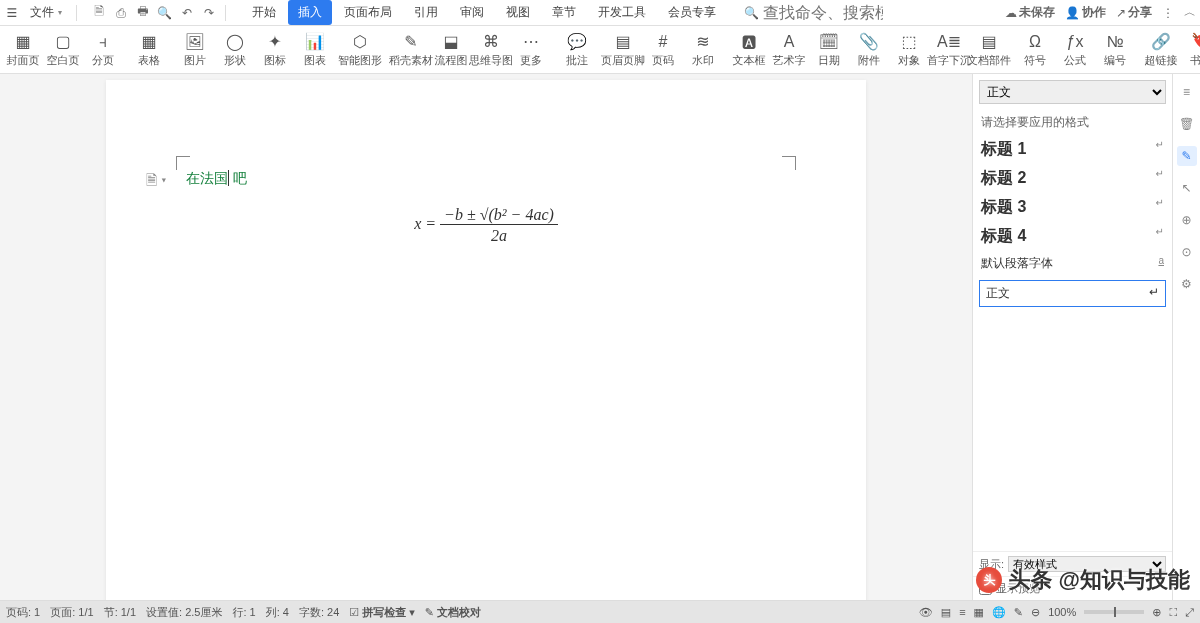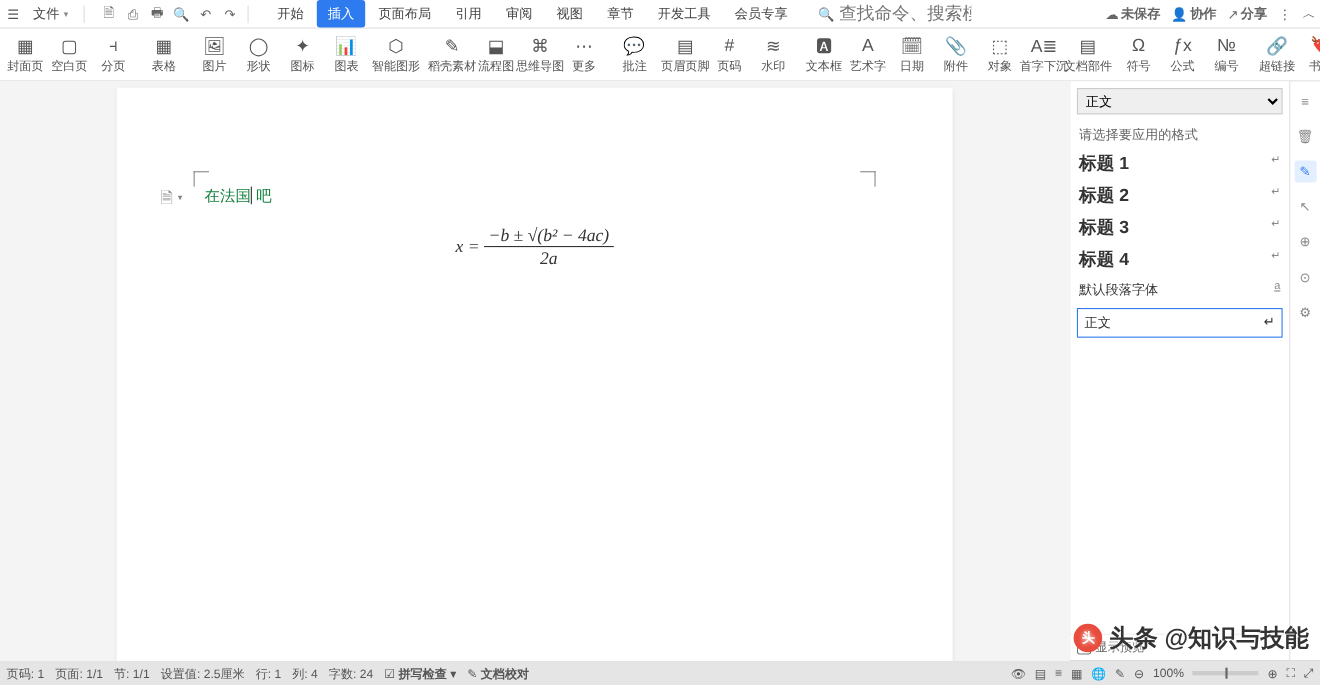--- a/index.html
+++ b/index.html
@@ -276,20 +276,24 @@
       <div class="style-item def">
           <span class="nm">默认段落字体</span>
           <span class="mark"><u>a</u></span>
         </div>
       <div class="style-current">
           <span>正文</span>
           <span class="mark">↵</span>
         </div>
     </div>
     <div class="panel-foot">
+      <span>显示:</span>
+      <select><option>有效样式</option></select>
+    </div>
+    <div class="panel-foot">
       <input type="checkbox" style="">
       <span>显示预览</span>
     </div>
   </div>
 
   <div class="side-icons">
     <span>≡</span>
     <span>🗑</span>
     <span class="active">✎</span>
     <span>↖</span>

